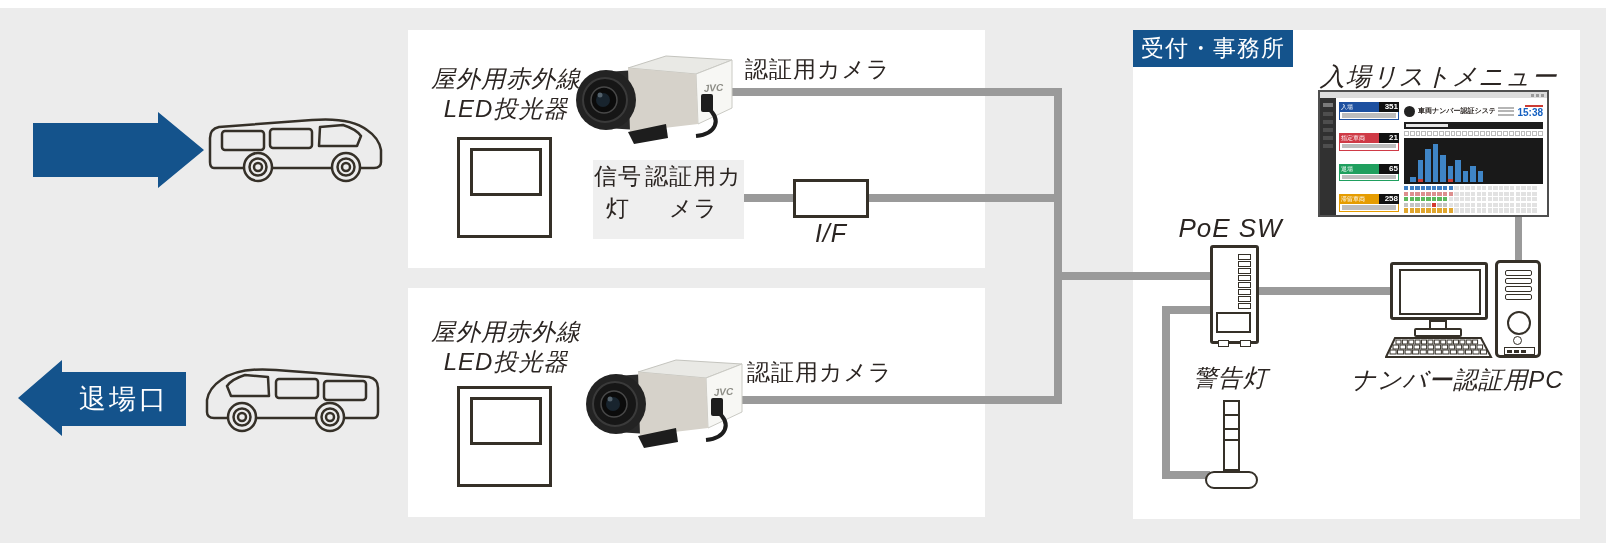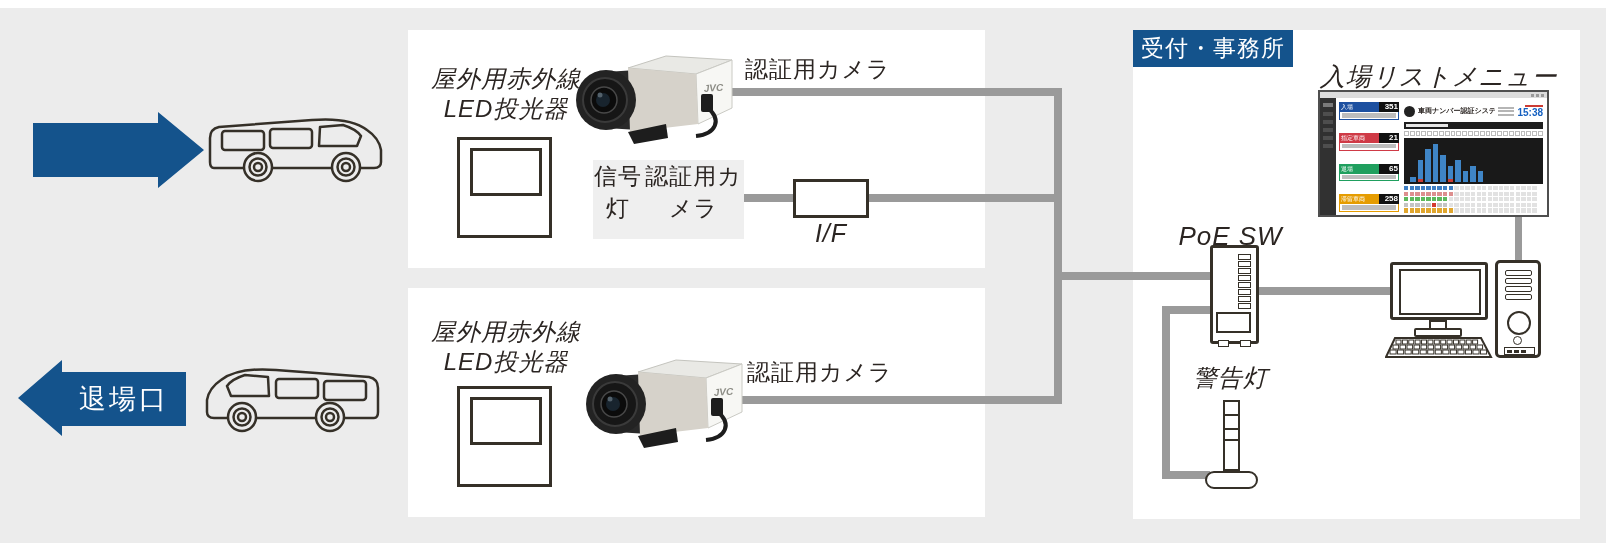--- a/index.html
+++ b/index.html
@@ -440,21 +440,21 @@
           <i></i>
           <i></i>
           <i></i>
           <i></i>
           <i></i>
           <i></i>
         </div>
       </div>
   </div>
 
-  <div class="lbl ctr" style="left:1168px;top:213px;width:125px;font-size:26px;margin-top:8px;">PoE SW</div>
+  <div class="lbl ctr" style="left:1168px;top:213px;width:125px;font-size:26px;">PoE SW</div>
   <div class="poe">
     <div class="slot"></div>
     <div class="foot" style="left:5px;"></div>
     <div class="foot" style="right:5px;"></div>
   <div class="port" style="top: 6px;"></div>
       <div class="port" style="top: 13px;"></div>
       <div class="port" style="top: 20px;"></div>
       <div class="port" style="top: 27px;"></div>
       <div class="port" style="top: 34px;"></div>
       <div class="port" style="top: 41px;"></div>
@@ -525,14 +525,15 @@
     <div class="vent" style="top:23px;"></div>
     <div class="vent" style="top:31px;"></div>
     <div class="big"></div>
     <div class="sml"></div>
     <div class="strip">
         <i></i>
         <i></i>
         <i></i>
       </div>
   </div>
+  <div class="lbl ctr" style="left:1350px;top:364px;width:215px;font-size:24px;">ナンバー認証用PC</div>
 
 </div>
 
 </body></html>

